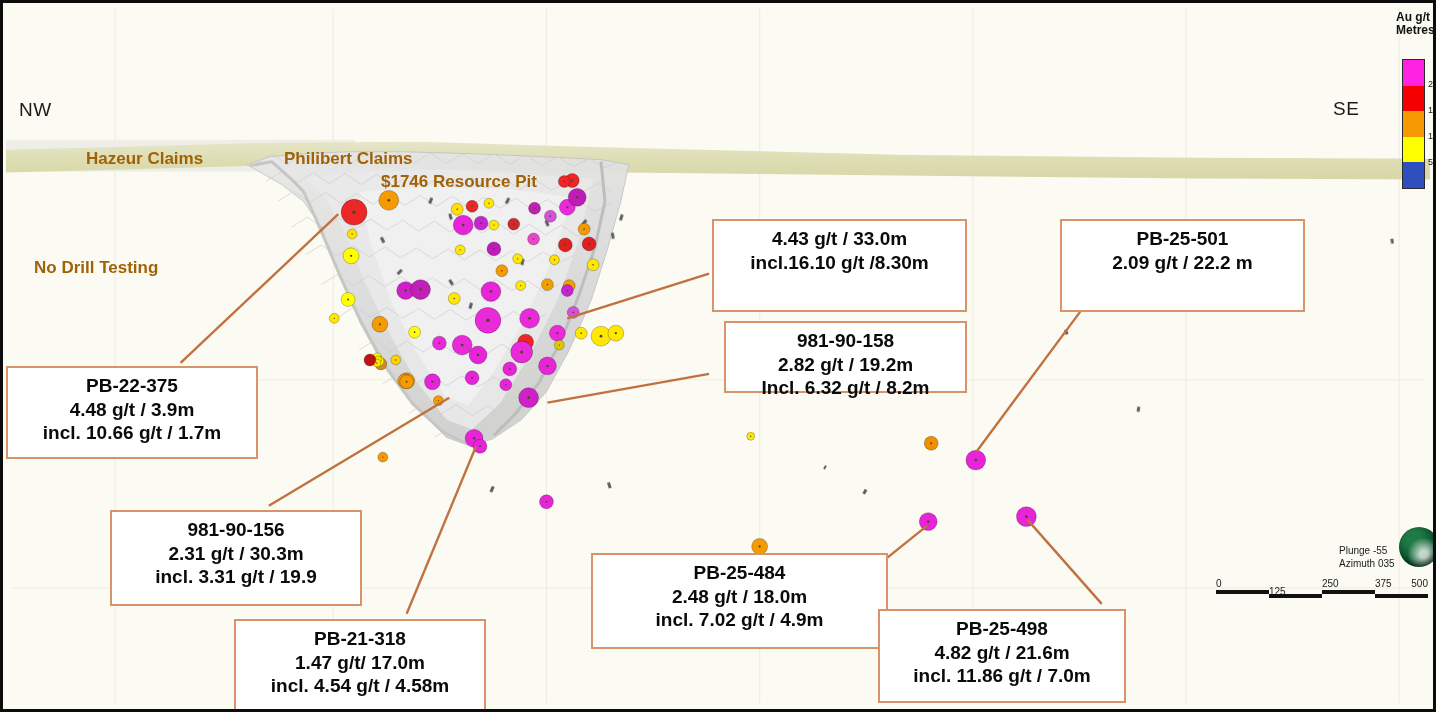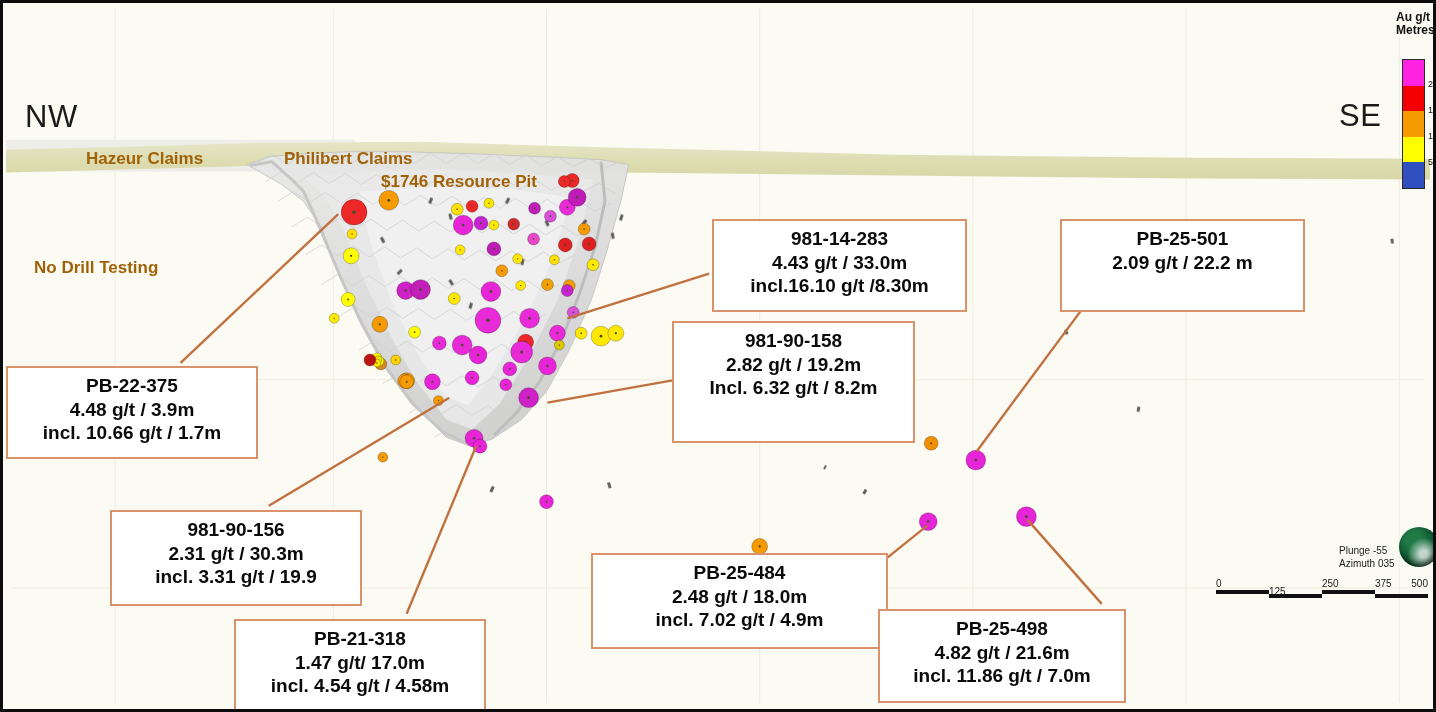--- a/index.html
+++ b/index.html
@@ -8,23 +8,22 @@
     background:#fbfbf3;
     font-family:"Liberation Sans", sans-serif;
     border:3px solid #0c0c0c;
     box-sizing:border-box;
   }
   .layer{position:absolute;left:0;top:0;width:100%;height:100%;}
   svg.layer{pointer-events:none;}
 
   
   .dir{
-    position:absolute;font-size:31px;color:#1a1a1a;letter-spacing:.5px;
+    position:absolute;font-size:19px;color:#1a1a1a;letter-spacing:.5px;
     font-weight:400;
-    margin-left:6px;
   }
   #dir-nw{left:16px;top:96px;}
   #dir-se{left:1330px;top:95px;}
 
   
   .maplabel{
     position:absolute;font-weight:bold;color:#a16207;white-space:nowrap;
   }
   #lbl-hazeur{left:83px;top:146px;font-size:17px;}
   #lbl-philibert{left:281px;top:146px;font-size:17px;}
@@ -376,25 +375,24 @@
         <div class="ln1">981-90-156</div>
         <div class="ln2">2.31 g/t  / 30.3m</div>
         <div class="ln3">incl. 3.31 g/t / 19.9</div>
       </div>
       <div class="callout" style="left: 231px; top: 616px; width: 252px; height: 93px;">
         <div class="ln1">PB-21-318</div>
         <div class="ln2">1.47 g/t/ 17.0m</div>
         <div class="ln3">incl. 4.54 g/t / 4.58m</div>
       </div>
       <div class="callout" style="left: 709px; top: 216px; width: 255px; height: 93px;">
-        <div class="ln1">981-14-283</div>
         <div class="ln2">4.43 g/t / 33.0m</div>
         <div class="ln3">incl.16.10 g/t /8.30m</div>
       </div>
-      <div class="callout" style="left: 669px; top: 318px; width: 243px; height: 122px;">
+      <div class="callout" style="left: 721px; top: 318px; width: 243px; height: 72px;">
         <div class="ln1">981-90-158</div>
         <div class="ln2">2.82 g/t / 19.2m</div>
         <div class="ln3">Incl. 6.32 g/t / 8.2m</div>
       </div>
       <div class="callout" style="left: 1057px; top: 216px; width: 245px; height: 93px;">
         <div class="ln1">PB-25-501</div>
         <div class="ln2">2.09 g/t / 22.2 m</div>
       </div>
       <div class="callout" style="left: 588px; top: 550px; width: 297px; height: 96px;">
         <div class="ln1">PB-25-484</div>

